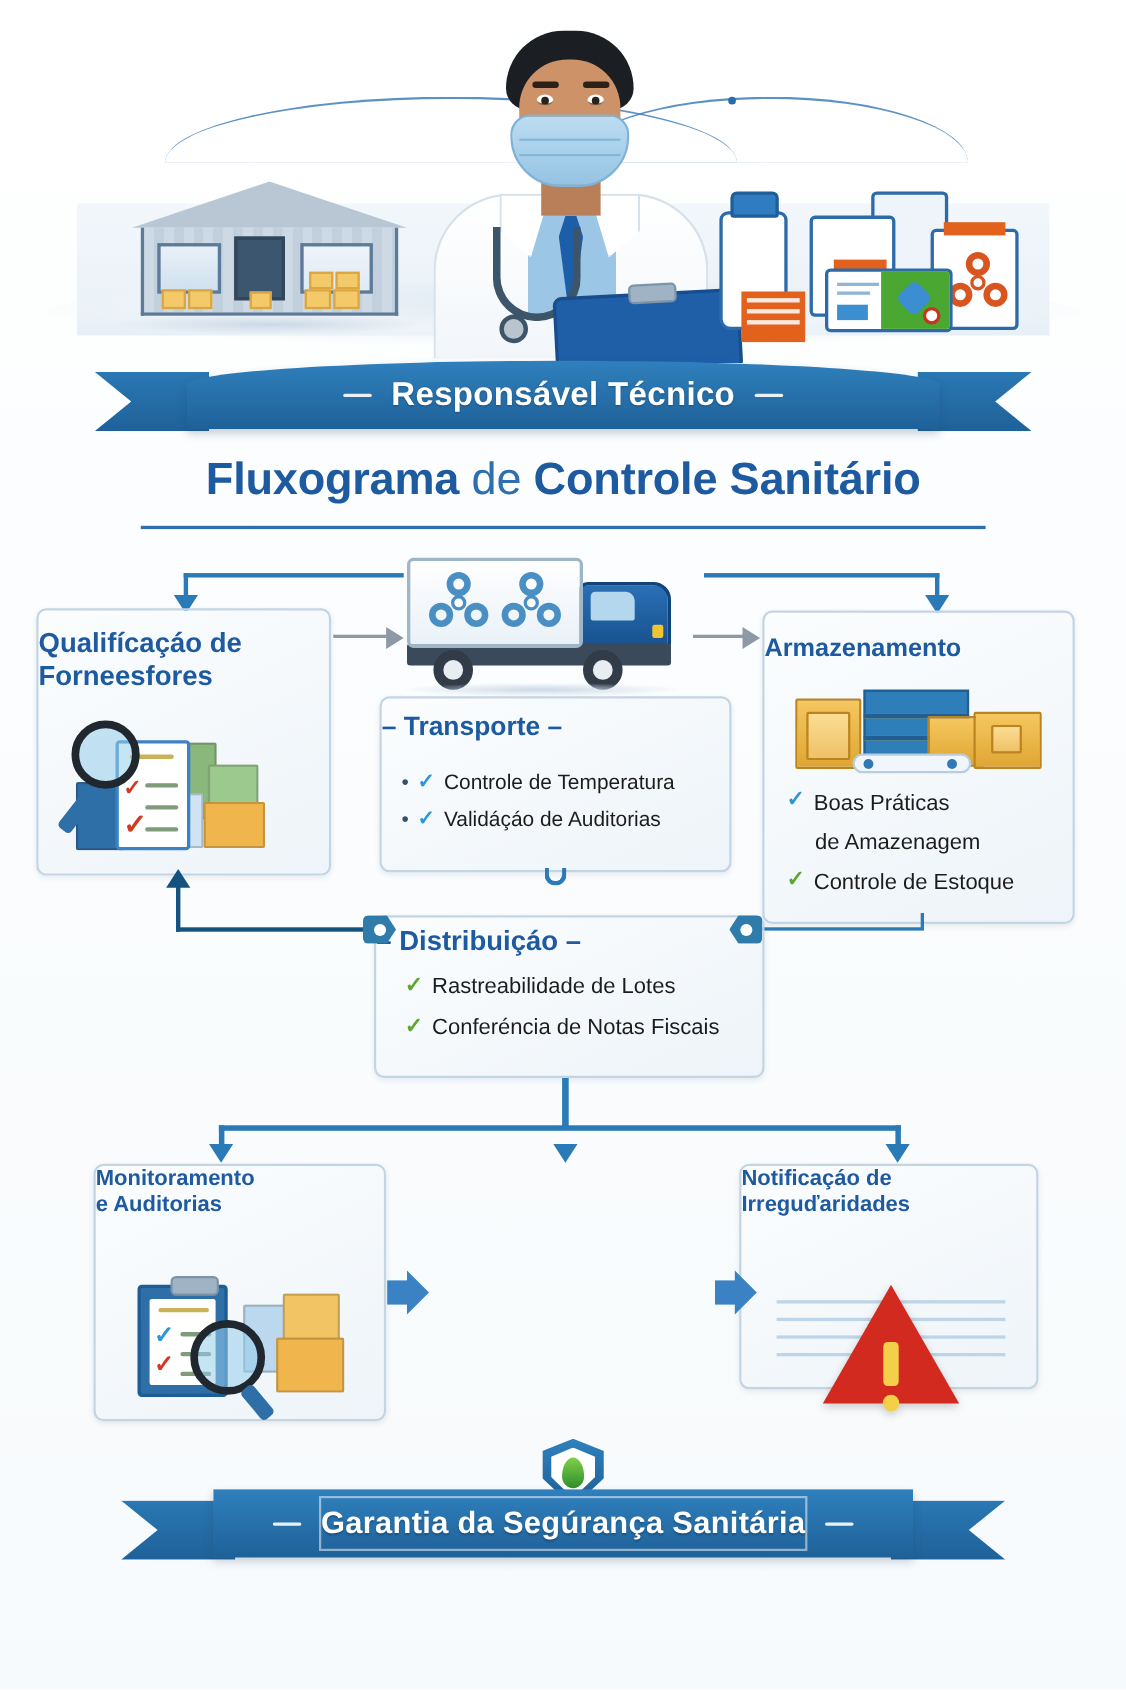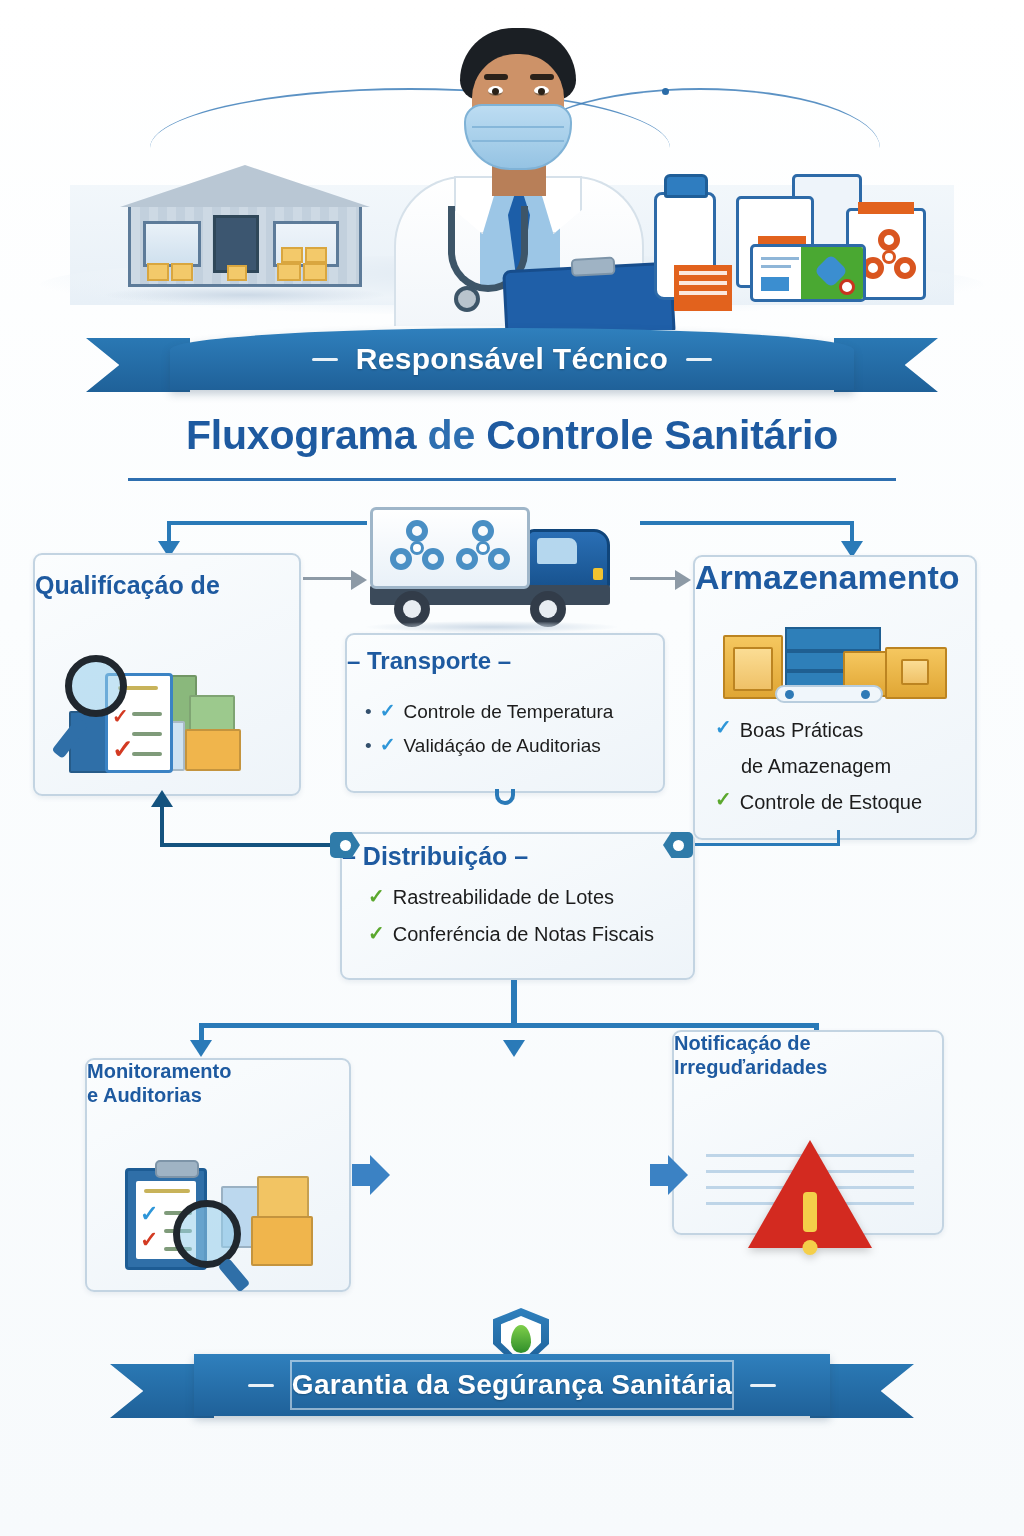--- a/index.html
+++ b/index.html
@@ -175,21 +175,21 @@
     clip-path: polygon(50% 0,100% 18%,100% 58%,50% 100%,0 58%,0 18%);
     display:flex; align-items:center; justify-content:center;
   }
   .leaf { width:20px; height:28px; background:linear-gradient(180deg,#7fcf4a,#2f8e2a); border-radius:50% 50% 50% 50% / 62% 62% 38% 38%; }
 
   
   .title {
     position:absolute; left:0; top:412px; width:1024px; text-align:center;
     font-size:41px; font-weight:bold; color:#1e5aa0; letter-spacing:-.2px;
   }
-  .title .soft { color:#2e6fb0; font-weight:bold; }
+  .title .soft { color:#2e6fb0; font-weight:normal; }
   .title-rule { position:absolute; left:128px; top:478px; width:768px; height:3px; background:#2e6fb0; }
 
   
   .card {
     position:absolute;
     background: linear-gradient(155deg,#fbfdfe 0%,#eef4f9 100%);
     border:2px solid #c3d4e2; border-radius:9px;
     box-shadow: 0 2px 5px rgba(70,100,130,.10);
   }
   .card-title {
@@ -200,26 +200,26 @@
   .chk { font-weight:bold; line-height:1; }
   .chk.green { color:#5ba82e; } .chk.blue { color:#2e96d8; }
   .bullet { color:#33506d; }
 
   
   #box-qualificacao { left:33px; top:553px; width:268px; height:243px; }
   #box-qualificacao .card-title { font-size:25px; padding-top:16px; }
   #box-transporte { left:345px; top:633px; width:320px; height:160px; }
   #box-transporte .card-title { font-size:24px; padding-top:12px; }
   #box-armazenamento { left:693px; top:555px; width:284px; height:285px; }
-  #box-armazenamento .card-title { font-size:34px; padding-top:0; }
+  #box-armazenamento .card-title { font-size:23px; padding-top:18px; }
   #box-distribuicao { left:340px; top:832px; width:355px; height:148px; }
   #box-distribuicao .card-title { font-size:25px; padding-top:8px; }
   #box-monitoramento { left:85px; top:1058px; width:266px; height:234px; }
   #box-gestao { left:374px; top:1058px; width:274px; height:234px; }
-  #box-notificacao { left:672px; top:1030px; width:272px; height:205px; }
+  #box-notificacao { left:672px; top:1058px; width:272px; height:205px; }
   .bot .card-title { font-size:20px; }
 
   .tr-list { position:absolute; left:18px; top:66px; font-size:19px; }
   .tr-list .li { margin-bottom:12px; }
   .arm-list { position:absolute; left:20px; top:160px; font-size:20px; line-height:1.3; }
   .arm-list .li { margin-bottom:10px; }
   .dis-list { position:absolute; left:26px; top:52px; font-size:20px; }
   .dis-list .li { margin-bottom:14px; }
 
   
@@ -470,20 +470,21 @@
       </div>
     <div class="wheel r">
         <i></i>
       </div>
     <div class="truck-shadow"></div>
   </div>
 
   <div class="card" id="box-qualificacao">
     <div class="card-title">
       <div>Qualifícaçáo de</div>
+      <div>Forneesfores</div>
     </div>
     <div class="illus" style="left:26px;top:96px;width:216px;height:128px;">
       <div class="pbox" style="left:96px;top:24px;width:40px;height:70px;background:#8ab87c;"></div>
       <div class="pbox" style="left:128px;top:44px;width:46px;height:52px;background:#9cc98d;"></div>
       <div class="pbox" style="left:124px;top:78px;width:56px;height:42px;background:#f0b54c;"></div>
       <div class="pbox" style="left:80px;top:70px;width:44px;height:50px;background:#cfe3f2;"></div>
       <div class="pbox" style="left:8px;top:60px;width:44px;height:62px;background:#2f6fa8;"></div>
       <div class="doc" style="left:44px;top:22px;width:68px;height:100px;">
         <div class="line" style="left:10px;top:10px;width:40px;background:#c8b35a;"></div>
         <div class="line" style="left:24px;top:36px;width:30px;"></div>

